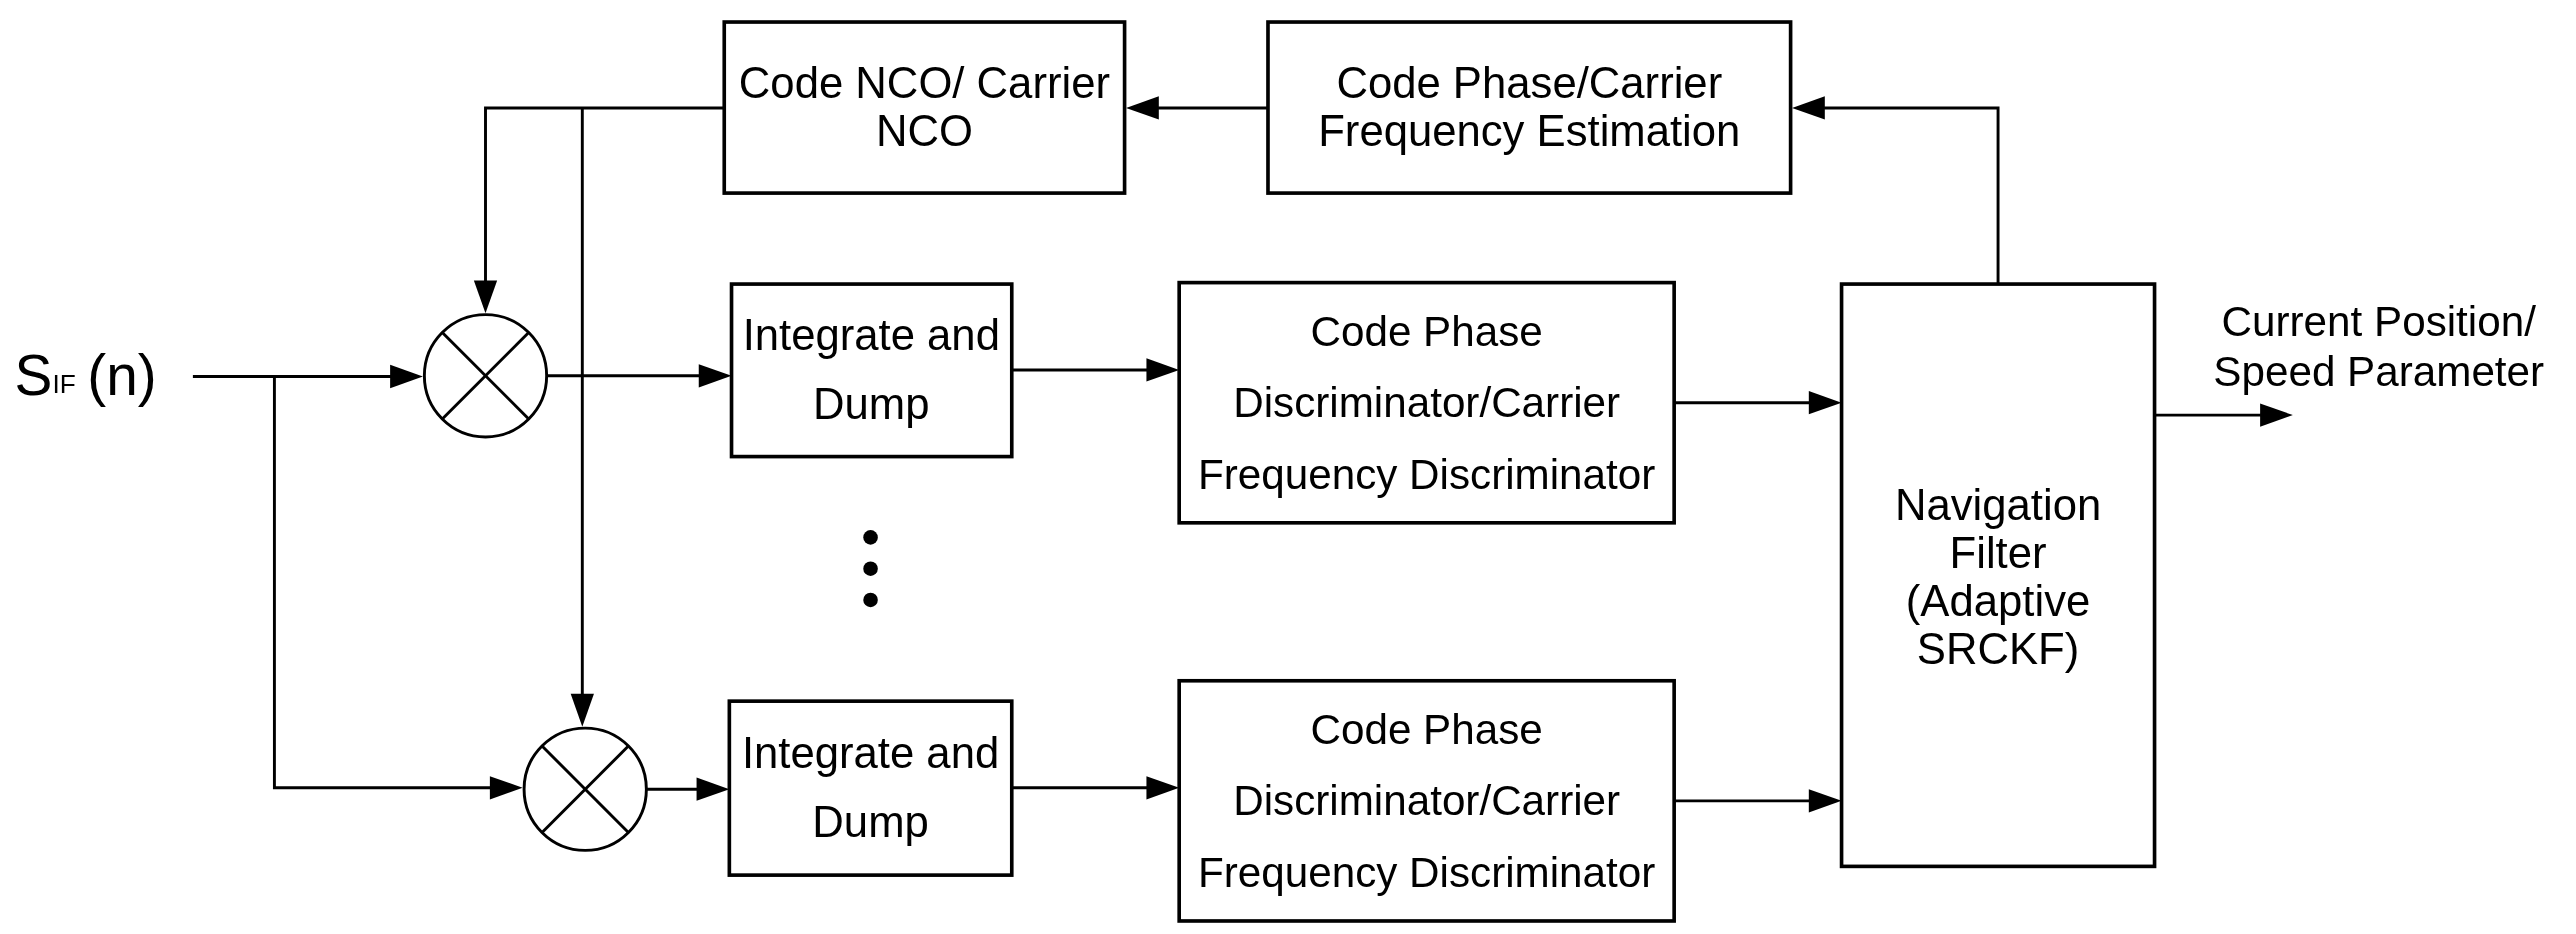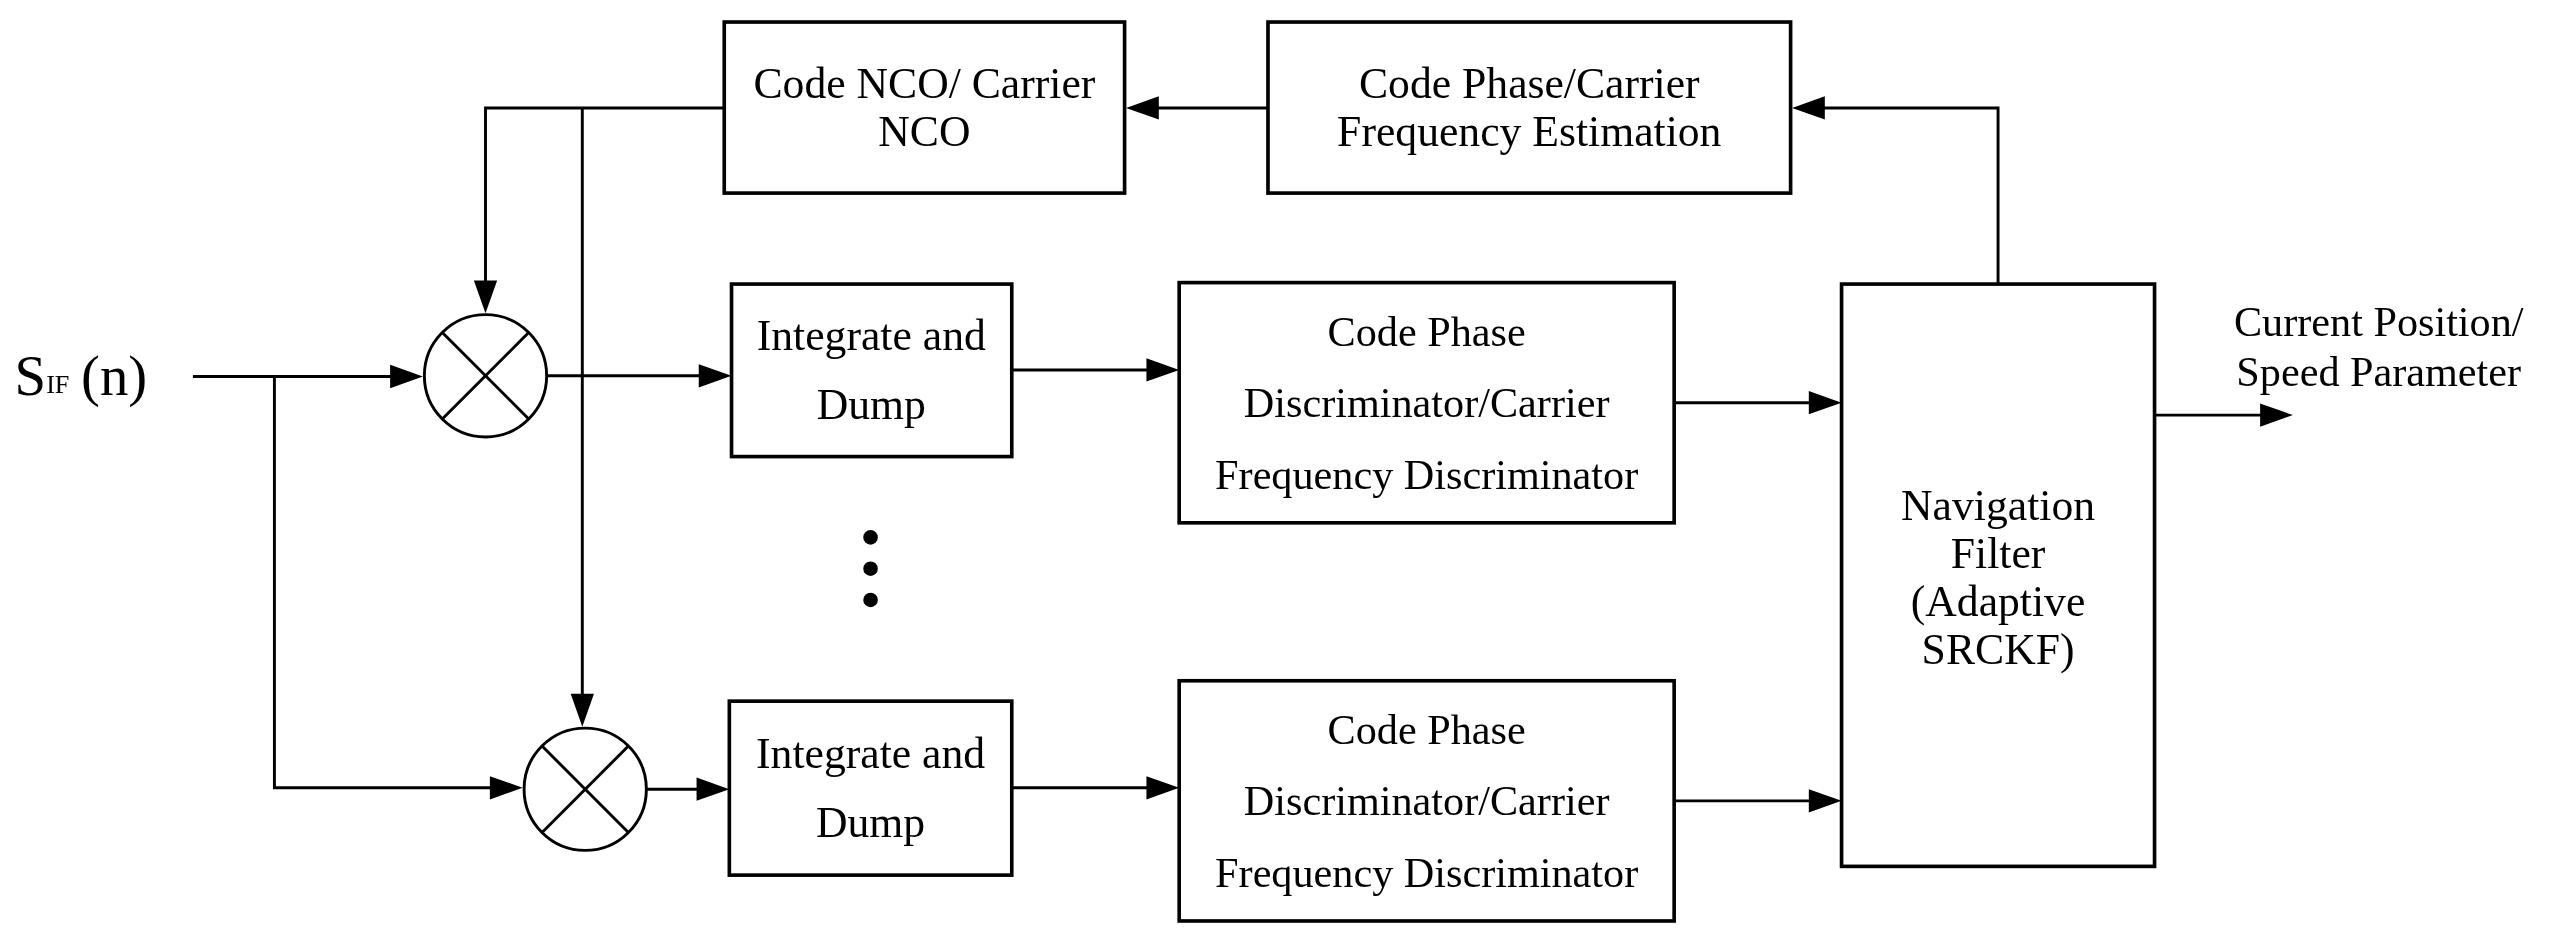--- a/index.html
+++ b/index.html
@@ -1,20 +1,20 @@
 <!DOCTYPE html>
 <html style="font-size:11.6px"><head>
 <meta charset="utf-8">
 <style>
   html,body{margin:0;padding:0;background:#ffffff;}
   .canvas{
     position:relative;
     width:2576px;height:935px;
     background:#ffffff;
-    font-family:Liberation Serif, serif;
+    font-family:Liberation Sans, sans-serif;
   }
   svg{display:block;}
   .flow{stroke:#000000;stroke-width:4;fill:none;}
   .boxline{stroke:#000000;stroke-width:5;fill:#ffffff;}
   .mixer{stroke:#000000;stroke-width:4;fill:#ffffff;}
   .arrow{fill:#000000;stroke:none;}
   .dot{fill:#000000;stroke:none;}
   text{fill:#000000;}
   .t60{font-size:60px;}
   .t58{font-size:58px;}

